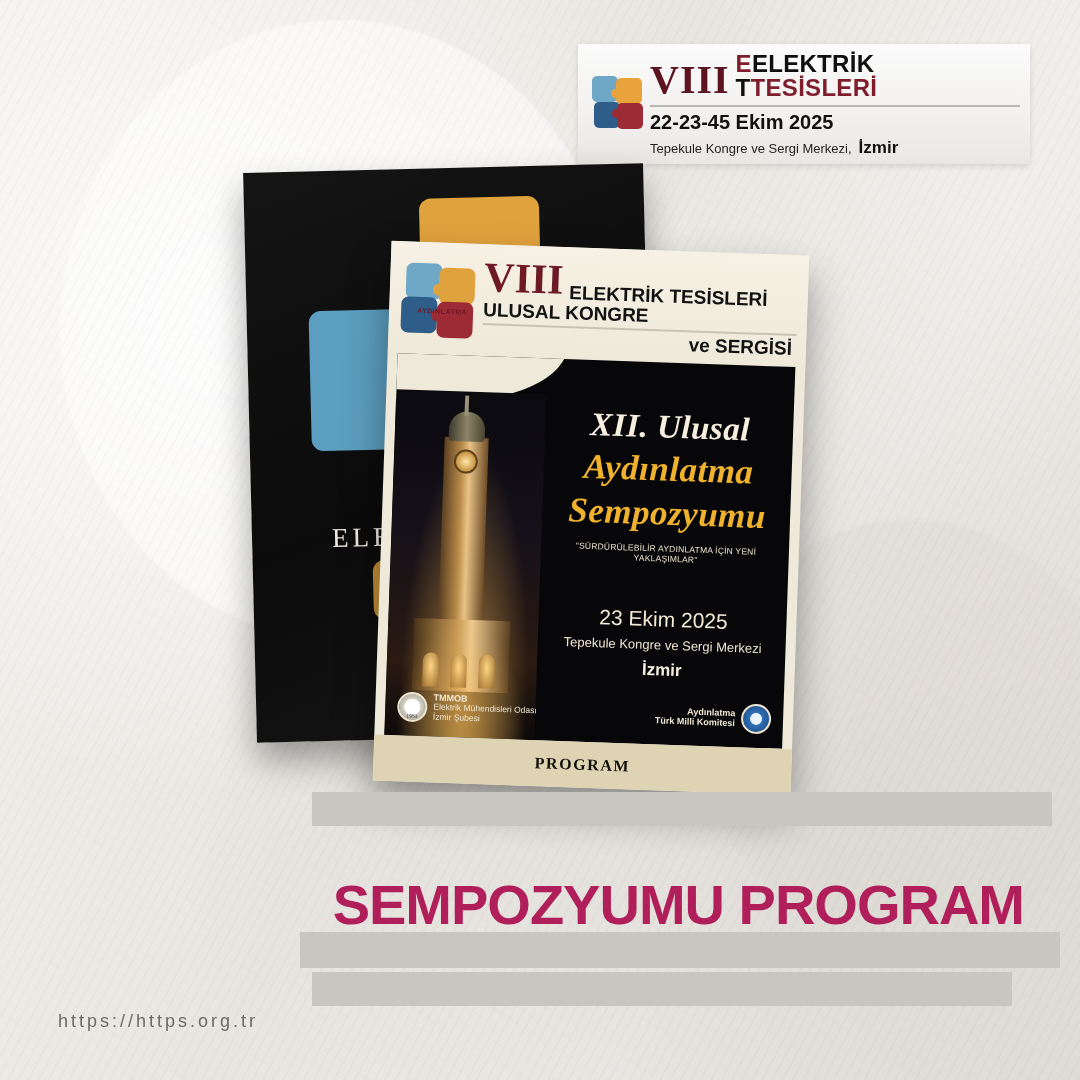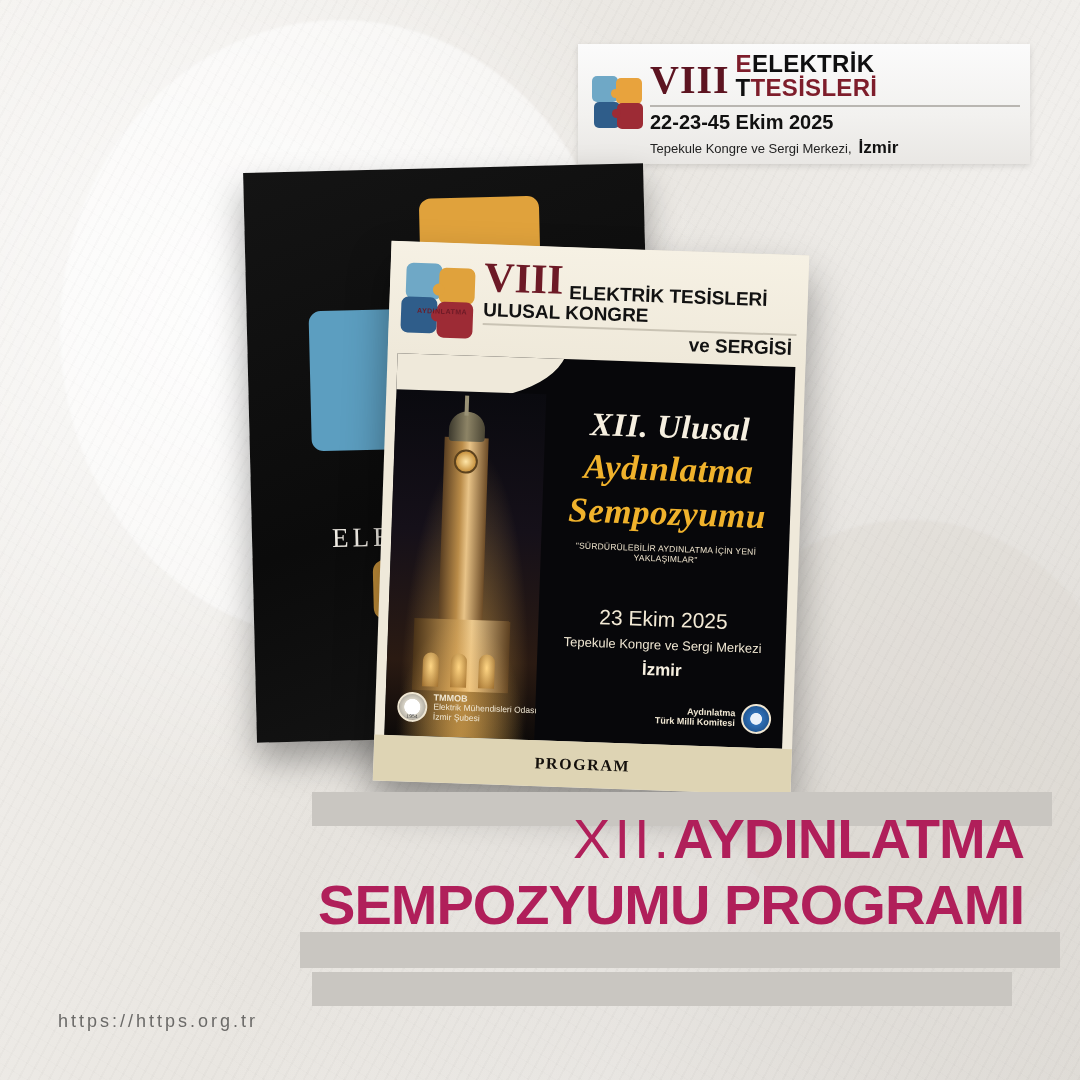--- a/index.html
+++ b/index.html
@@ -337,17 +337,16 @@
 
   <div class="cover-footer">
     <span>PROGRAM</span>
   </div>
 </div>
 
 <div id="headline">
   <div class="bar b-top"></div>
   <div class="bar b-mid"></div>
   <div class="bar b-low"></div>
-  <div class="hl-line1"><span class="xii">XII.</span><span>AYDINLATMA</span></div>
-  <div class="hl-line2">SEMPOZYUMU PROGRAMI</div>
+  <div class="hl-line2">SEMPOZYUMU PROGRAM</div>
 </div>
 
 <div id="site-url">https://https.org.tr</div>
 
 </body></html>

